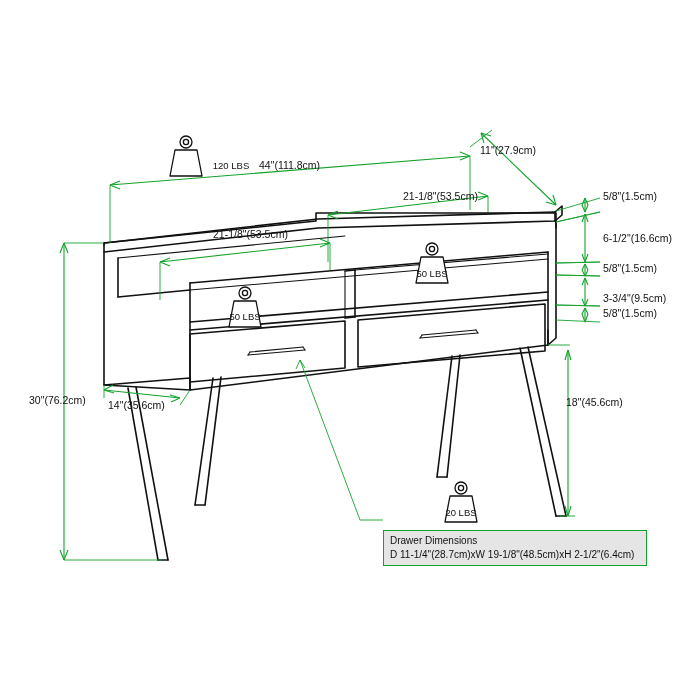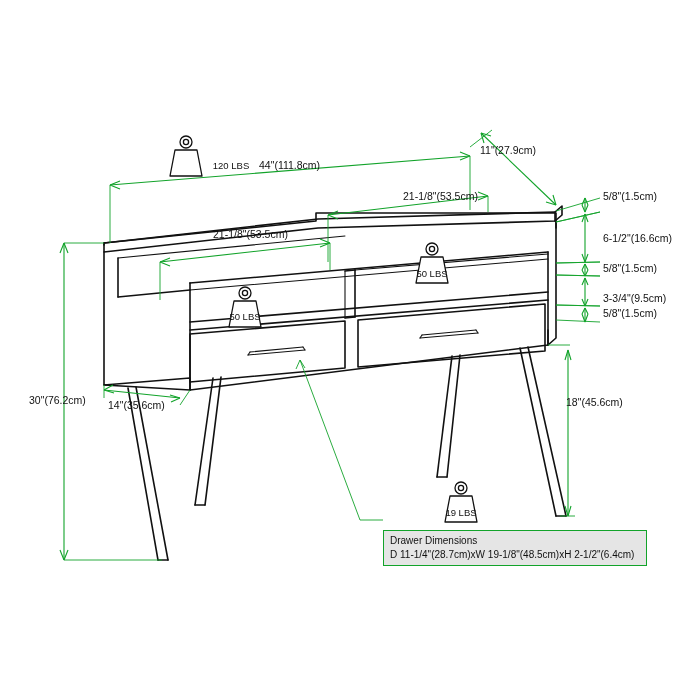--- a/index.html
+++ b/index.html
@@ -269,20 +269,20 @@
   <div class="label" style="left:603px; top:232px;">6-1/2"(16.6cm)</div>
   <div class="label" style="left:603px; top:262px;">5/8"(1.5cm)</div>
   <div class="label" style="left:603px; top:292px;">3-3/4"(9.5cm)</div>
   <div class="label" style="left:603px; top:307px;">5/8"(1.5cm)</div>
 
   <div class="label" style="left:566px; top:396px;">18"(45.6cm)</div>
 
   <div class="wlabel" style="left:168px; top:160px; width:38px;margin-left:44px;">120 LBS</div>
   <div class="wlabel" style="left:414px; top:268px; width:36px;">50 LBS</div>
   <div class="wlabel" style="left:227px; top:311px; width:36px;">50 LBS</div>
-  <div class="wlabel" style="left:443px; top:507px; width:36px;">19 LBS</div>
+  <div class="wlabel" style="left:443px; top:507px; width:36px;">20 LBS</div>
 
   <div class="boxed" style="left:383px; top:530px;">
     <div>Drawer Dimensions</div>
     <div>D 11-1/4"(28.7cm)xW 19-1/8"(48.5cm)xH 2-1/2"(6.4cm)</div>
   </div>
 
 </div>
 
 </body></html>

